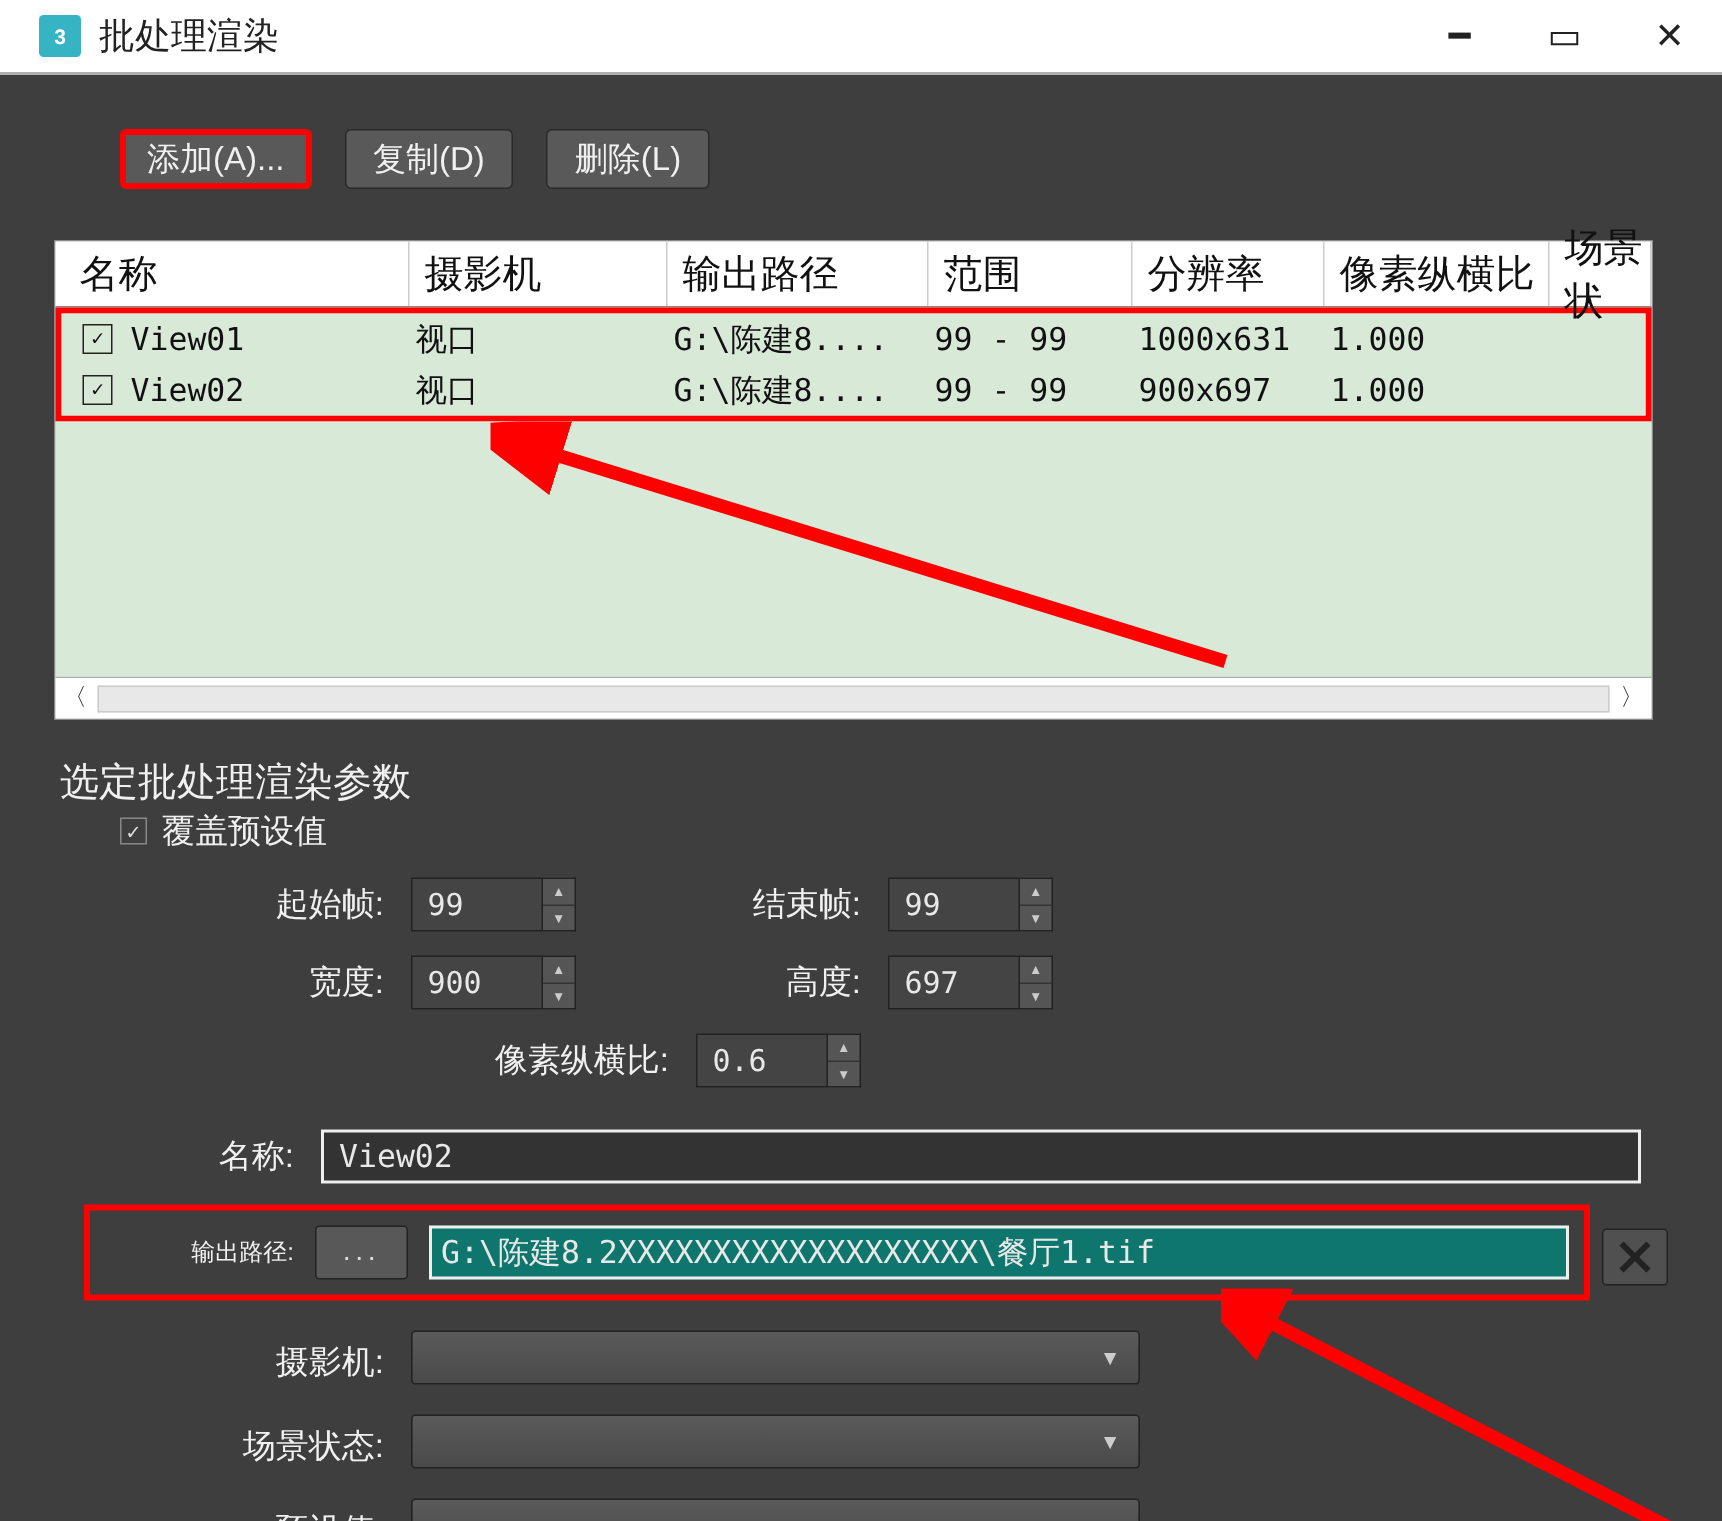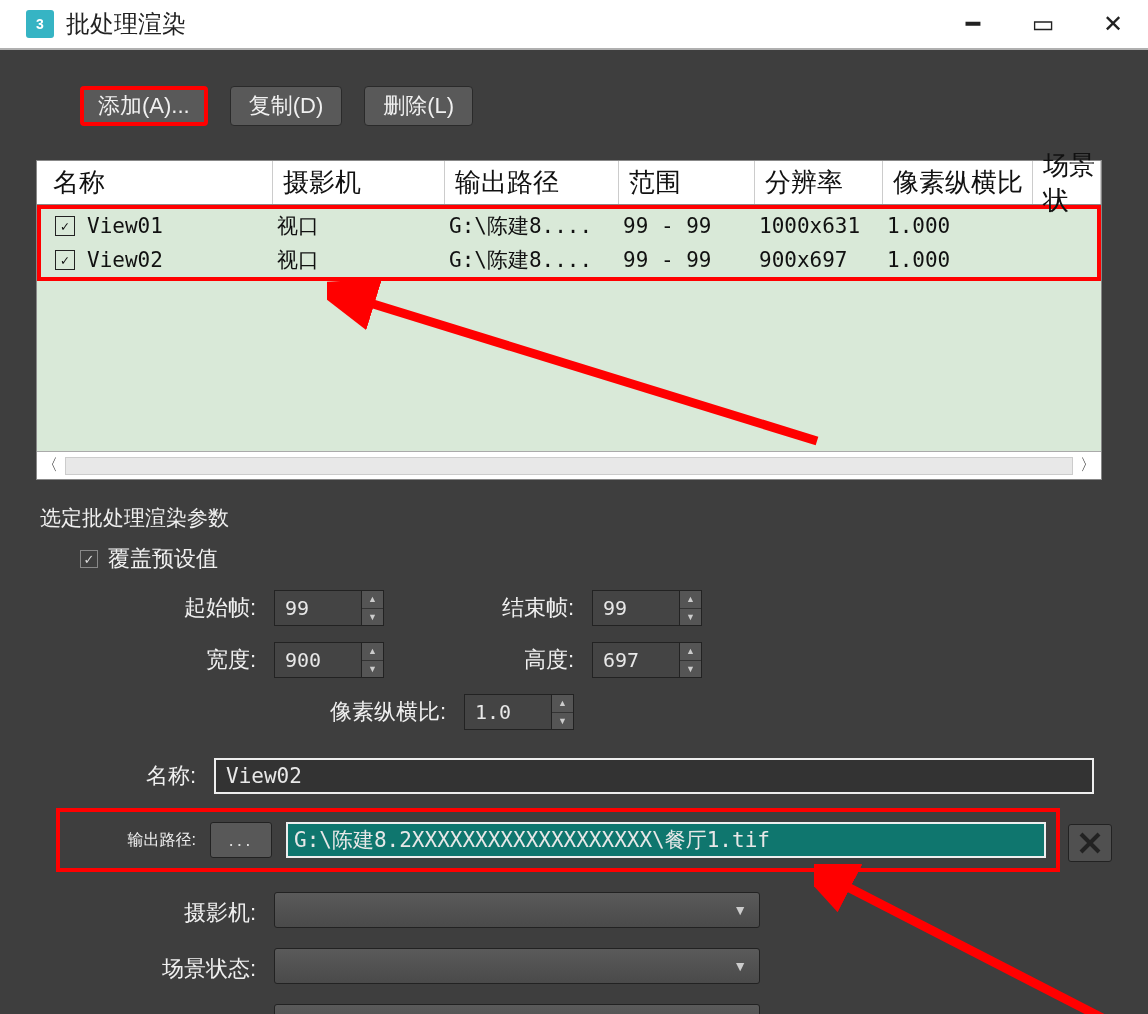--- a/index.html
+++ b/index.html
@@ -126,22 +126,22 @@
     background:#fff;
     display:flex;align-items:center;
     border-top:1px solid #aaa;
   }
   .scroll-arrow{ width:26px;text-align:center;color:#333;font-size:16px;}
   .scroll-track{
     flex:1;height:18px;background:#e8e8e8;margin:0 2px;border:1px solid #ccc;
   }
 
   .section-label{
-    color:#f0f0f0;font-size:21px;
-    margin:24px 0 12px 4px;
+    color:#f0f0f0;font-size:26px;
+    margin:24px 0 0 4px;
   }
   .checkbox-row{
     display:flex;align-items:center;
     color:#f0f0f0;font-size:22px;
     margin-left:44px;margin-bottom:16px;
     gap:10px;
   }
   .small-chk{
     width:18px;height:18px;border:1px solid #888;
     display:flex;align-items:center;justify-content:center;
@@ -328,21 +328,21 @@
           <div class="spinner-btns">
               <div>▲</div>
               <div>▼</div>
             </div>
         </div>
       </div>
 
       <div class="form-row" style="margin-left:214px;">
         <div class="form-label" style="width:140px;">像素纵横比:</div>
         <div class="spinner">
-          <div class="spinner-box">1.0</div>
+          <div class="spinner-box">0.6</div>
           <div class="spinner-btns">
               <div>▲</div>
               <div>▼</div>
             </div>
         </div>
       </div>
     </div>
 
     <div class="name-row">
       <div style="width:104px;text-align:right;color:#f0f0f0;font-size:22px;">名称:</div>

